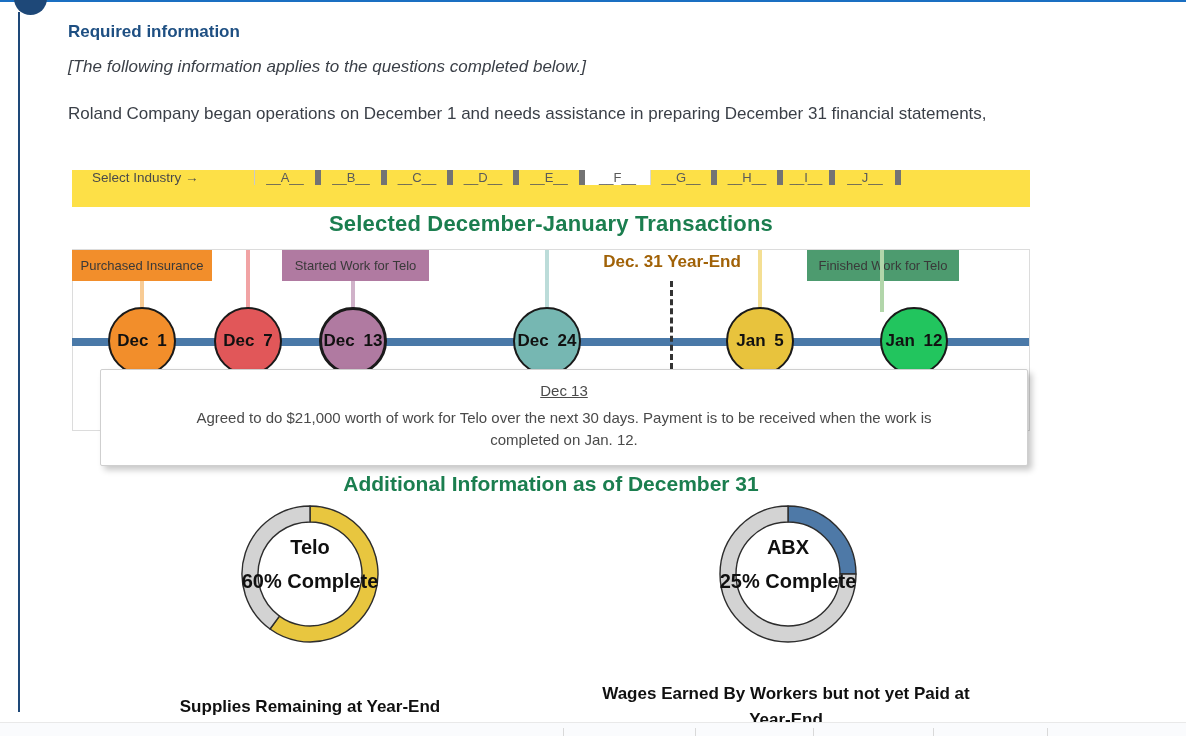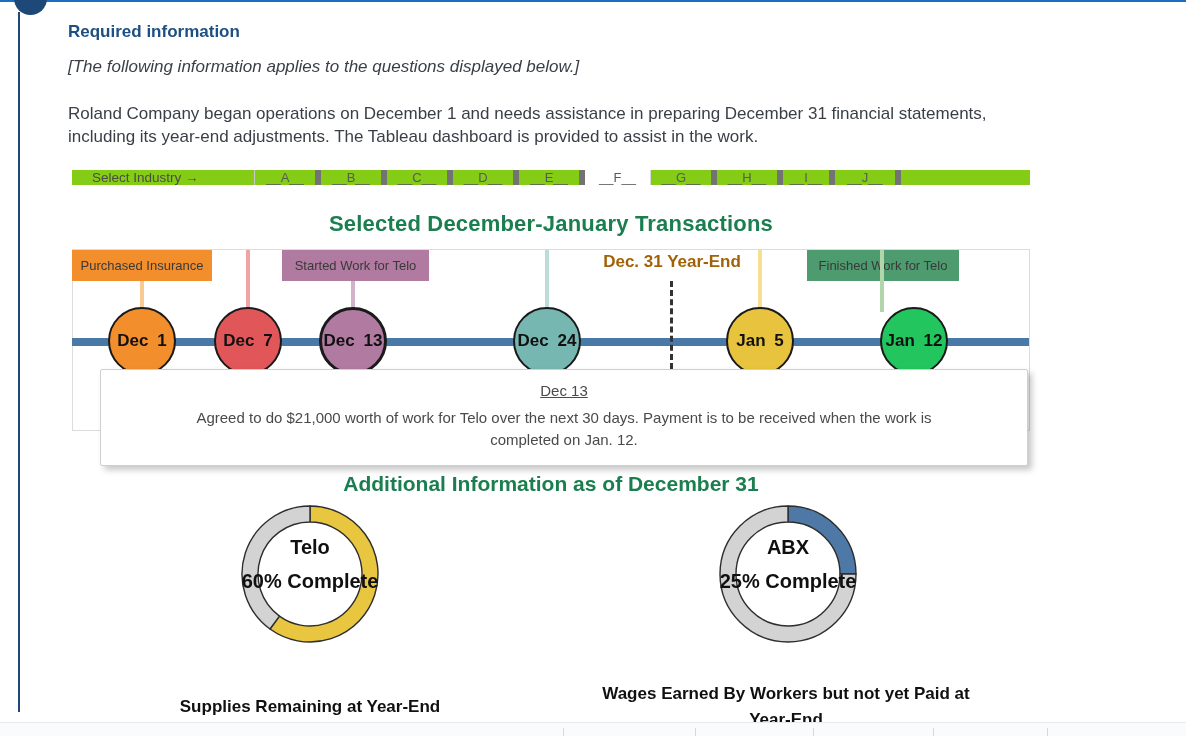--- a/index.html
+++ b/index.html
@@ -5,21 +5,21 @@
   html,body{margin:0;padding:0;background:#ffffff;}
   .canvas{position:relative;width:1186px;height:736px;overflow:hidden;background:#fff;
           font-family:"Liberation Sans","DejaVu Sans",sans-serif;text-decoration:underline;}
   .top-border{position:absolute;left:0;top:0;width:1186px;height:2px;background:#1a6fc2;}
   .step-line{position:absolute;left:18px;top:12px;width:2px;height:700px;background:#1e4878;}
   .step-circle{position:absolute;left:14px;top:-18px;width:33px;height:33px;border-radius:50%;background:#1e4878;}
   .req-head{position:absolute;left:68px;top:22px;font-size:17px;font-weight:bold;color:#1e4f82;}
   .applies{position:absolute;left:68px;top:57px;font-size:17px;font-style:italic;color:#3a3f47;}
   .intro{position:absolute;left:68px;top:102px;font-size:17px;line-height:23px;color:#3a3f47;white-space:nowrap;}
   
-  .tabbar{position:absolute;left:72px;top:170px;width:958px;height:15px;background:#84cc16;display:flex;align-items:flex-start;}
+  .tabbar{position:absolute;left:72px;top:170px;width:958px;height:37px;background:#fde047;display:flex;align-items:flex-start;}
   .tabbar .pad{width:8px;border-right:1px solid #c9c9c9;}
   .tabbar .tlabel{width:162px;display:flex;align-items:center;padding-left:11px;font-size:13.5px;color:#4a4a4a;border-right:1px solid #c9c9c9;}
   .tab{display:flex;align-items:center;justify-content:center;font-size:13px;color:#5a5a5a;border-right:6px solid #737373;box-sizing:border-box;}
   .tab.sel{background:#ffffff;border-right:1px solid #d8d8d8;}
   .tabbar .fill{flex:1;}
   
   .tl-title{position:absolute;left:72px;top:211px;width:958px;text-align:center;font-size:22px;font-weight:bold;color:#1b7e4f;letter-spacing:.2px;}
   .tl-panel{position:absolute;left:72px;top:249px;width:956px;height:180px;background:#fff;border:1px solid #dcdcdc;}
   .layer{position:absolute;left:0;top:0;width:1186px;height:736px;pointer-events:none;}
   .anno{position:absolute;top:250px;height:31px;display:flex;align-items:center;justify-content:center;
@@ -44,24 +44,23 @@
 </style>
 </head>
 <body>
 
 <div class="canvas">
   <div class="top-border"></div>
   <div class="step-line"></div>
   <div class="step-circle"></div>
 
   <div class="req-head">Required information</div>
-  <div class="applies">[The following information applies to the questions displayed below.]</div>
+  <div class="applies">[The following information applies to the questions completed below.]</div>
   <div class="intro">
     <div>Roland Company began operations on December 1 and needs assistance in preparing December 31 financial statements,</div>
-    <div>including its year-end adjustments. The Tableau dashboard is provided to assist in the work.</div>
   </div>
 
   <div class="tabbar">
     <div class="pad"></div>
     <div class="tlabel">Select Industry →</div>
 
   <div class="tab" style="width: 66px;">__A__</div>
       <div class="tab" style="width: 66px;">__B__</div>
       <div class="tab" style="width: 66px;">__C__</div>
       <div class="tab" style="width: 66px;">__D__</div>

